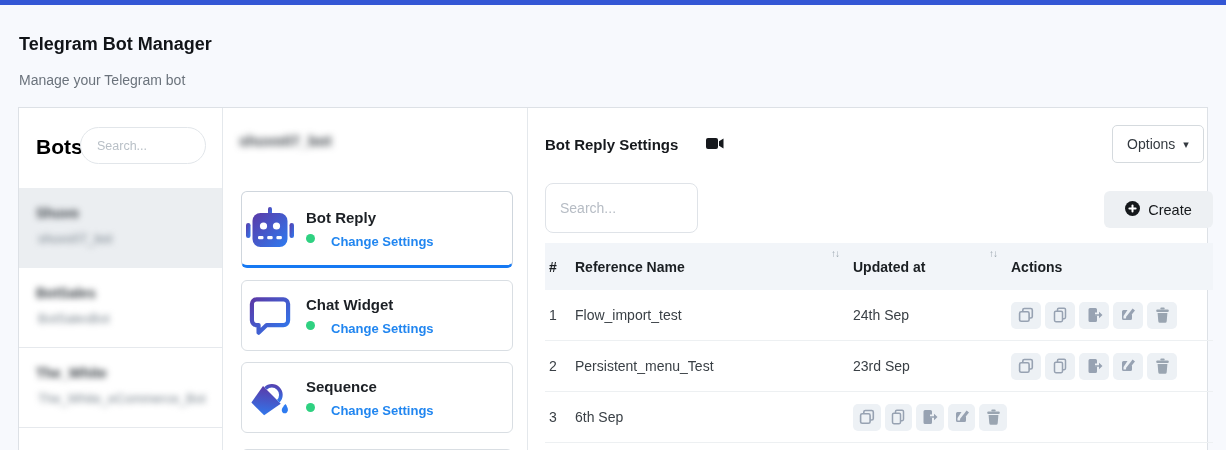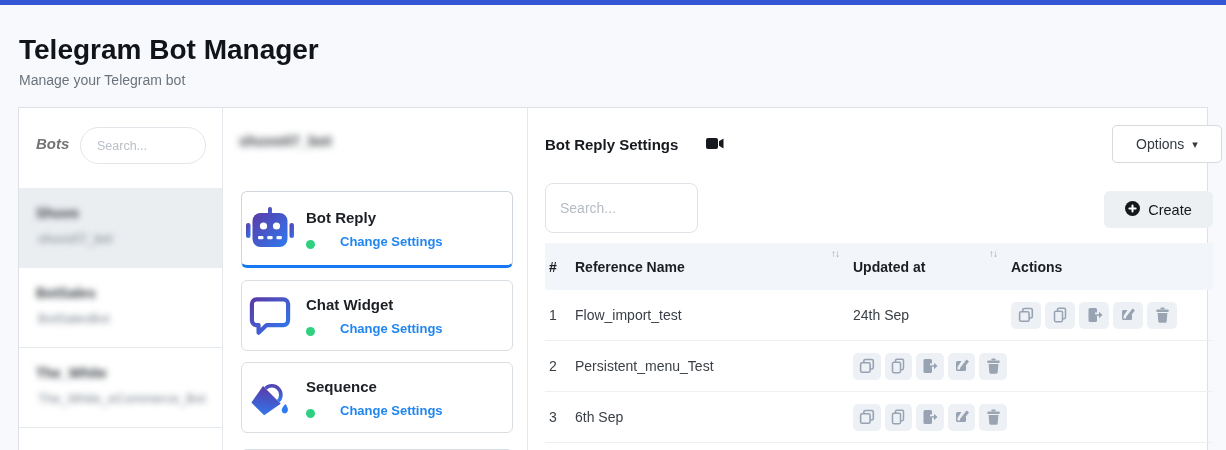--- a/index.html
+++ b/index.html
@@ -5,35 +5,35 @@
   * { margin:0; padding:0; box-sizing:border-box; }
   html,body { width:1226px; height:450px; overflow:hidden; }
   body {
     font-family:"Liberation Sans", sans-serif;
     background:#f7f9fd;
     position:relative;
     color:#15181b;
   }
   .topbar { position:absolute; left:0; top:0; width:1226px; height:5px; background:#3457d5; }
 
-  .page-title { position:absolute; left:19px; top:34px; font-size:28px; font-weight:bold; color:#111418; }
+  .page-title { position:absolute; left:19px; top:34px; font-size:18px; font-weight:bold; color:#111418; }
   .page-subtitle { position:absolute; left:19px; top:72px; font-size:14px; color:#6b737c; }
 
   .content {
     position:absolute; left:18px; top:107px; width:1190px; height:400px;
     background:#fff; border:1px solid #dde1e6; border-bottom:none;
   }
   .col { position:absolute; top:0; height:100%; }
   .col1 { left:0; width:204px; border-right:1px solid #e4e8ec; }
   .col2 { left:204px; width:305px; border-right:1px solid #e4e8ec; }
   .col3 { left:509px; width:681px; }
 
   
   .bots-header { position:relative; height:80px; }
-  .bots-title { position:absolute; left:17px; top:27px; font-size:15px; font-weight:bold; color:#737373;font-style:italic; }
+  .bots-title { position:absolute; left:17px; top:27px; font-size:21px; font-weight:bold; color:#000000; }
   .bots-search {
     position:absolute; left:61px; top:19px; width:126px; height:37px;
     border:1px solid #e2e6ea; border-radius:19px; outline:none;
     padding:0 16px; font-size:12.5px; color:#495057; background:#fff;
     font-family:"Liberation Sans", sans-serif;
   }
   .bots-search::placeholder { color:#b9c0c7; }
   .bot-item { position:relative; height:80px; border-bottom:1px solid #e6e9ed; background:#fff; cursor:pointer; }
   .bot-item.selected { background:#ebeef1; border-bottom:none; }
   .bot-name { position:absolute; left:17px; top:17px; font-size:14px; font-weight:bold; color:#3a4046; }
@@ -48,28 +48,28 @@
     background:#fff; border:1px solid #d9dee3; border-radius:6px;
     display:flex; align-items:center; padding-left:2px; gap:10px; cursor:pointer;
   }
   .tool-card.active { height:77px; border-color:#cfd6dd; border-bottom:3px solid #1679f3; }
   .tc1 { top:83px; } .tc2 { top:172px; } .tc3 { top:254px; }
   .tool-card-partial { position:absolute; left:18px; top:341px; width:272px; height:30px;
     background:#fff; border:1px solid #d9dee3; border-radius:6px; }
   .tool-icon { width:52px; height:46px; flex:0 0 52px; display:flex; align-items:center; justify-content:center; }
   .tool-text { display:flex; flex-direction:column; }
   .tool-title { font-size:15px; font-weight:bold; color:#1c2025; }
-  .tool-status { display:flex; align-items:flex-end; gap:25px; margin-top:8px; }
+  .tool-status { display:flex; align-items:flex-start; gap:16px; margin-top:8px; }
   .status-dot { width:9px; height:9px; border-radius:50%; background:#2fd181; }
   .tool-action { font-size:13px; font-weight:bold; color:#2186f0; }
 
   
   .panel-title { position:absolute; left:17px; top:28px; font-size:15px; font-weight:bold; color:#16191d; display:flex; align-items:center; gap:28px; }
   .options-btn {
-    position:absolute; left:584px; top:17px; width:110px; height:38px;
+    position:absolute; left:584px; top:17px; width:92px; height:38px;
     background:#fff; border:1px solid #d5dade; border-radius:5px;
     font-size:14px; color:#343a40; cursor:pointer; font-family:"Liberation Sans", sans-serif;
     display:flex; align-items:center; justify-content:center; gap:8px;
   }
   .caret { font-size:11px; color:#343a40; }
   .panel-search {
     position:absolute; left:17px; top:75px; width:153px; height:50px;
     border:1px solid #dfe3e8; border-radius:8px; outline:none; padding:0 14px;
     font-size:14px; color:#495057; font-family:"Liberation Sans", sans-serif;
   }
@@ -287,20 +287,23 @@
     </div>
   </div>
 
   <div class="t-row t-body-row">
     <div class="t-cell">
               <span class="c-num">2</span>
             </div>
     <div class="t-cell">
               <span class="c-name">Persistent_menu_Test</span>
             </div>
+    <div class="t-cell">
+              <span class="c-updated">23rd Sep</span>
+            </div>
     <div class="actions-cell">
       <button class="action-btn">
         <svg width="16" height="16" viewBox="0 0 16 16">
           <rect x="4.8" y="1.5" width="9.5" height="9.5" rx="1.6" fill="none" stroke="#97a2b2" stroke-width="1.6"></rect>
           <rect x="1.6" y="4.8" width="9.5" height="9.5" rx="1.6" fill="#edf1f5" stroke="#97a2b2" stroke-width="1.6"></rect>
         </svg>
       </button>
       <button class="action-btn">
         <svg width="16" height="16" viewBox="0 0 16 16">
           <rect x="5.5" y="1.2" width="8" height="10.5" rx="1.4" fill="none" stroke="#97a2b2" stroke-width="1.5"></rect>

